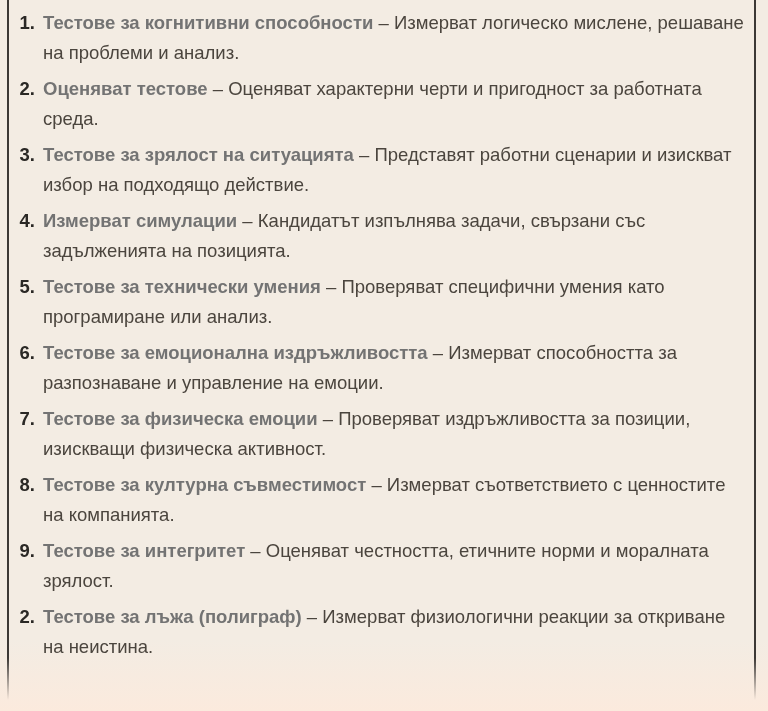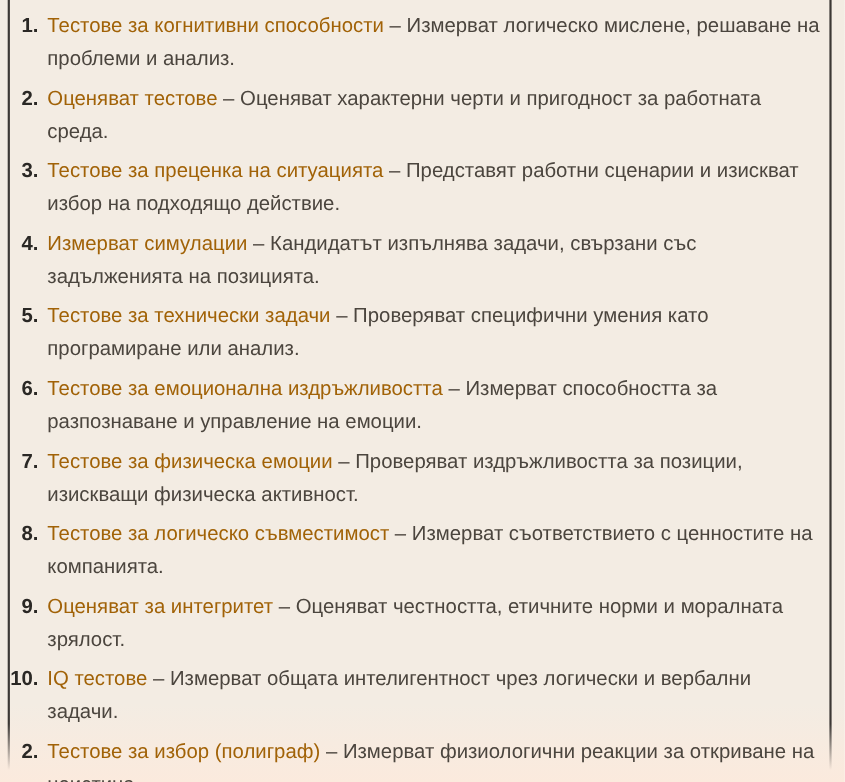--- a/index.html
+++ b/index.html
@@ -46,22 +46,22 @@
     font-weight: 700;
     color: #2a2825;
     white-space: nowrap;
   }
   .item-content {
     flex: 1 1 auto;
     margin-left: 8px;
     max-width: 706px;
   }
   .item-title {
-    font-weight: 400;
-    color: #a16207;
+    font-weight: 700;
+    color: #737373;
   }
   .item-sep {
     color: #4b453e;
   }
   .item-desc {
     color: #4b453e;
   }
 </style>
 </head>
 <body>
@@ -75,56 +75,52 @@
     <span class="item-content"><span class="item-title">Тестове за когнитивни способности</span><span class="item-sep"> – </span><span class="item-desc">Измерват логическо мислене, решаване на проблеми и анализ.</span></span>
   </div>
 
   <div class="list-item">
     <span class="item-number">2.</span>
     <span class="item-content"><span class="item-title">Оценяват тестове</span><span class="item-sep"> – </span><span class="item-desc">Оценяват характерни черти и пригодност за работната среда.</span></span>
   </div>
 
   <div class="list-item">
     <span class="item-number">3.</span>
-    <span class="item-content"><span class="item-title">Тестове за преценка на ситуацията</span><span class="item-sep"> – </span><span class="item-desc">Представят работни сценарии и изискват избор на подходящо действие.</span></span>
+    <span class="item-content"><span class="item-title">Тестове за зрялост на ситуацията</span><span class="item-sep"> – </span><span class="item-desc">Представят работни сценарии и изискват избор на подходящо действие.</span></span>
   </div>
 
   <div class="list-item">
     <span class="item-number">4.</span>
     <span class="item-content"><span class="item-title">Измерват симулации</span><span class="item-sep"> – </span><span class="item-desc">Кандидатът изпълнява задачи, свързани със задълженията на позицията.</span></span>
   </div>
 
   <div class="list-item">
     <span class="item-number">5.</span>
-    <span class="item-content"><span class="item-title">Тестове за технически задачи</span><span class="item-sep"> – </span><span class="item-desc">Проверяват специфични умения като програмиране или анализ.</span></span>
+    <span class="item-content"><span class="item-title">Тестове за технически умения</span><span class="item-sep"> – </span><span class="item-desc">Проверяват специфични умения като програмиране или анализ.</span></span>
   </div>
 
   <div class="list-item">
     <span class="item-number">6.</span>
     <span class="item-content"><span class="item-title">Тестове за емоционална издръжливостта</span><span class="item-sep"> – </span><span class="item-desc">Измерват способността за разпознаване и управление на емоции.</span></span>
   </div>
 
   <div class="list-item">
     <span class="item-number">7.</span>
     <span class="item-content"><span class="item-title">Тестове за физическа емоции</span><span class="item-sep"> – </span><span class="item-desc">Проверяват издръжливостта за позиции, изискващи физическа активност.</span></span>
   </div>
 
   <div class="list-item">
     <span class="item-number">8.</span>
-    <span class="item-content"><span class="item-title">Тестове за логическо съвместимост</span><span class="item-sep"> – </span><span class="item-desc">Измерват съответствието с ценностите на компанията.</span></span>
+    <span class="item-content"><span class="item-title">Тестове за културна съвместимост</span><span class="item-sep"> – </span><span class="item-desc">Измерват съответствието с ценностите на компанията.</span></span>
   </div>
 
   <div class="list-item">
     <span class="item-number">9.</span>
-    <span class="item-content"><span class="item-title">Оценяват за интегритет</span><span class="item-sep"> – </span><span class="item-desc">Оценяват честността, етичните норми и моралната зрялост.</span></span>
+    <span class="item-content"><span class="item-title">Тестове за интегритет</span><span class="item-sep"> – </span><span class="item-desc">Оценяват честността, етичните норми и моралната зрялост.</span></span>
   </div>
 
-  <div class="list-item">
-    <span class="item-number">10.</span>
-    <span class="item-content"><span class="item-title">IQ тестове</span><span class="item-sep"> – </span><span class="item-desc">Измерват общата интелигентност чрез логически и вербални задачи.</span></span>
-  </div>
 
   <div class="list-item">
     <span class="item-number">2.</span>
-    <span class="item-content"><span class="item-title">Тестове за избор (полиграф)</span><span class="item-sep"> – </span><span class="item-desc">Измерват физиологични реакции за откриване на неистина.</span></span>
+    <span class="item-content"><span class="item-title">Тестове за лъжа (полиграф)</span><span class="item-sep"> – </span><span class="item-desc">Измерват физиологични реакции за откриване на неистина.</span></span>
   </div>
 
 </div>
 
 </body></html>

